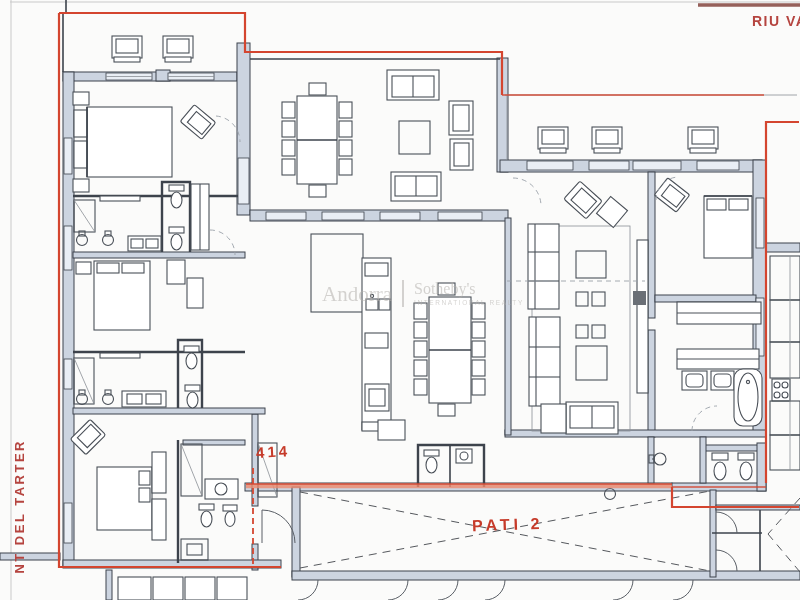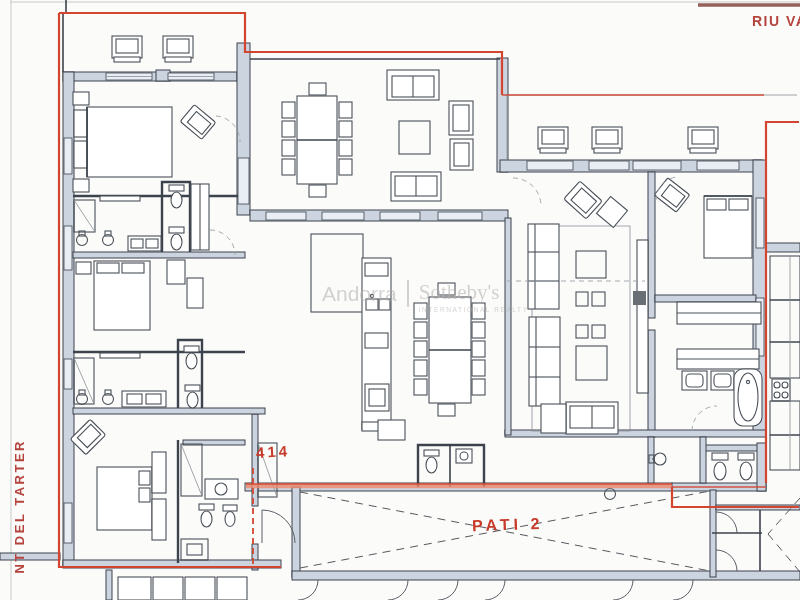--- a/index.html
+++ b/index.html
@@ -29,24 +29,24 @@
        color:var(--street-label-red,#b5443f);}
   .tarter{left:12px;bottom:26px;writing-mode:vertical-rl;transform:rotate(180deg);
        font-size:13px;font-weight:bold;letter-spacing:2.5px;color:var(--street-label-red,#b5443f);}
   .note414{left:256px;top:443px;font-size:15px;font-weight:600;letter-spacing:3px;
        transform:rotate(-3deg);color:var(--handwriting-red,#c63b2a);}
   .patiolbl{left:472px;top:516px;font-size:16px;font-weight:600;letter-spacing:4px;
        transform:rotate(-2deg);color:var(--handwriting-red,#c63b2a);}
   
   .watermark{position:absolute;left:322px;top:280px;display:flex;align-items:flex-start;gap:10px;
        opacity:.55;color:var(--watermark-gray,#b3b0ac);}
-  .wm-left{font-family:Liberation Sans, sans-serif;font-size:21px;padding-top:2px;}
+  .wm-left{font-family:Liberation Serif, serif;font-size:21px;padding-top:2px;}
   .wm-bar{width:2px;height:27px;background:var(--watermark-gray,#b3b0ac);}
   .wm-col{display:flex;flex-direction:column;}
-  .wm-right{font-family:"Liberation Serif",serif;font-size:21px;}
+  .wm-right{font-family:"Liberation Serif",serif;font-size:16px;}
   .wm-tag{font-size:6.5px;letter-spacing:1.6px;margin-top:1px;}
 </style>
 </head>
 <body>
 
 <div class="plan">
 <svg width="800" height="600" viewBox="0 0 800 600">
 
   <g>
     <line class="gray" x1="11" y1="0" x2="11" y2="600"></line>

